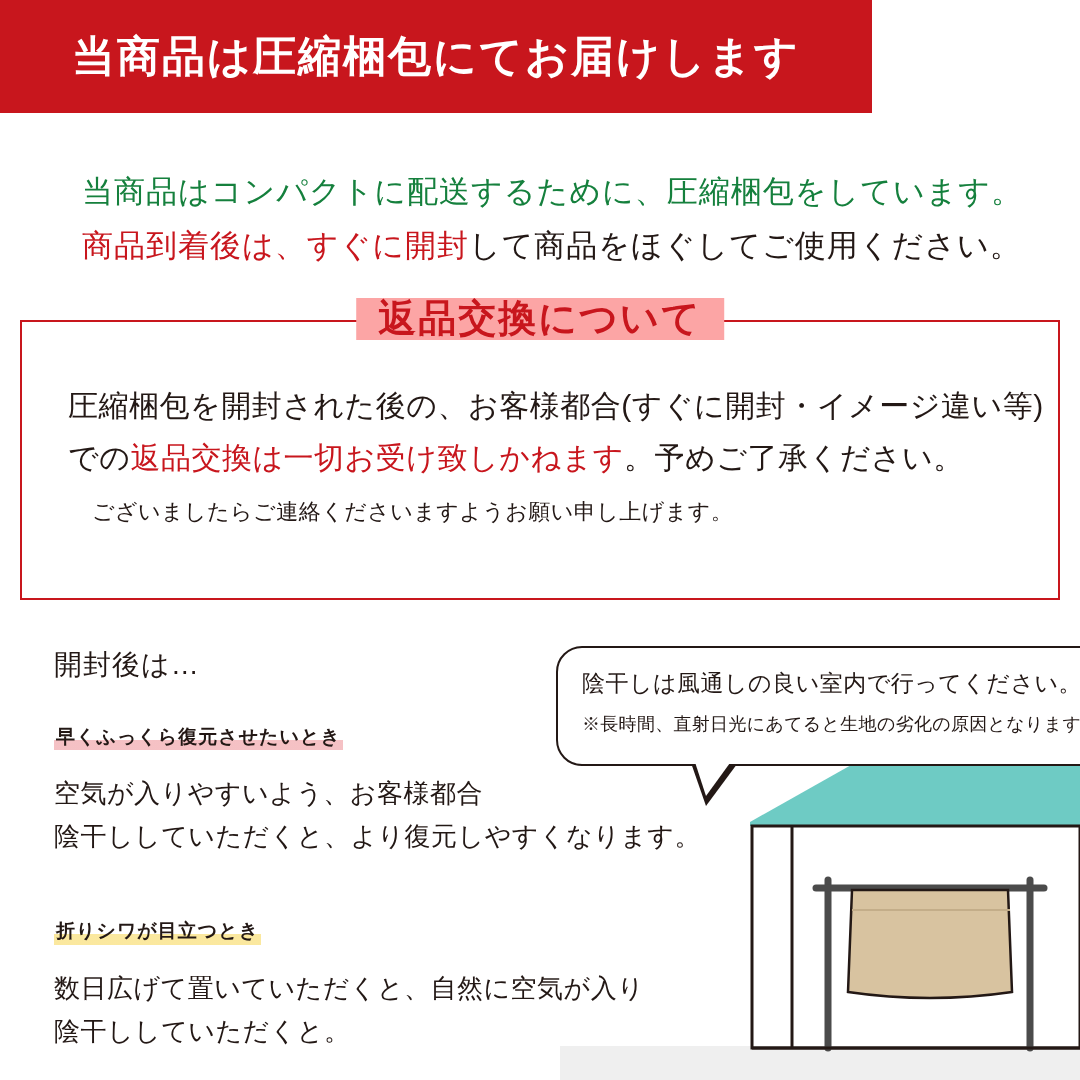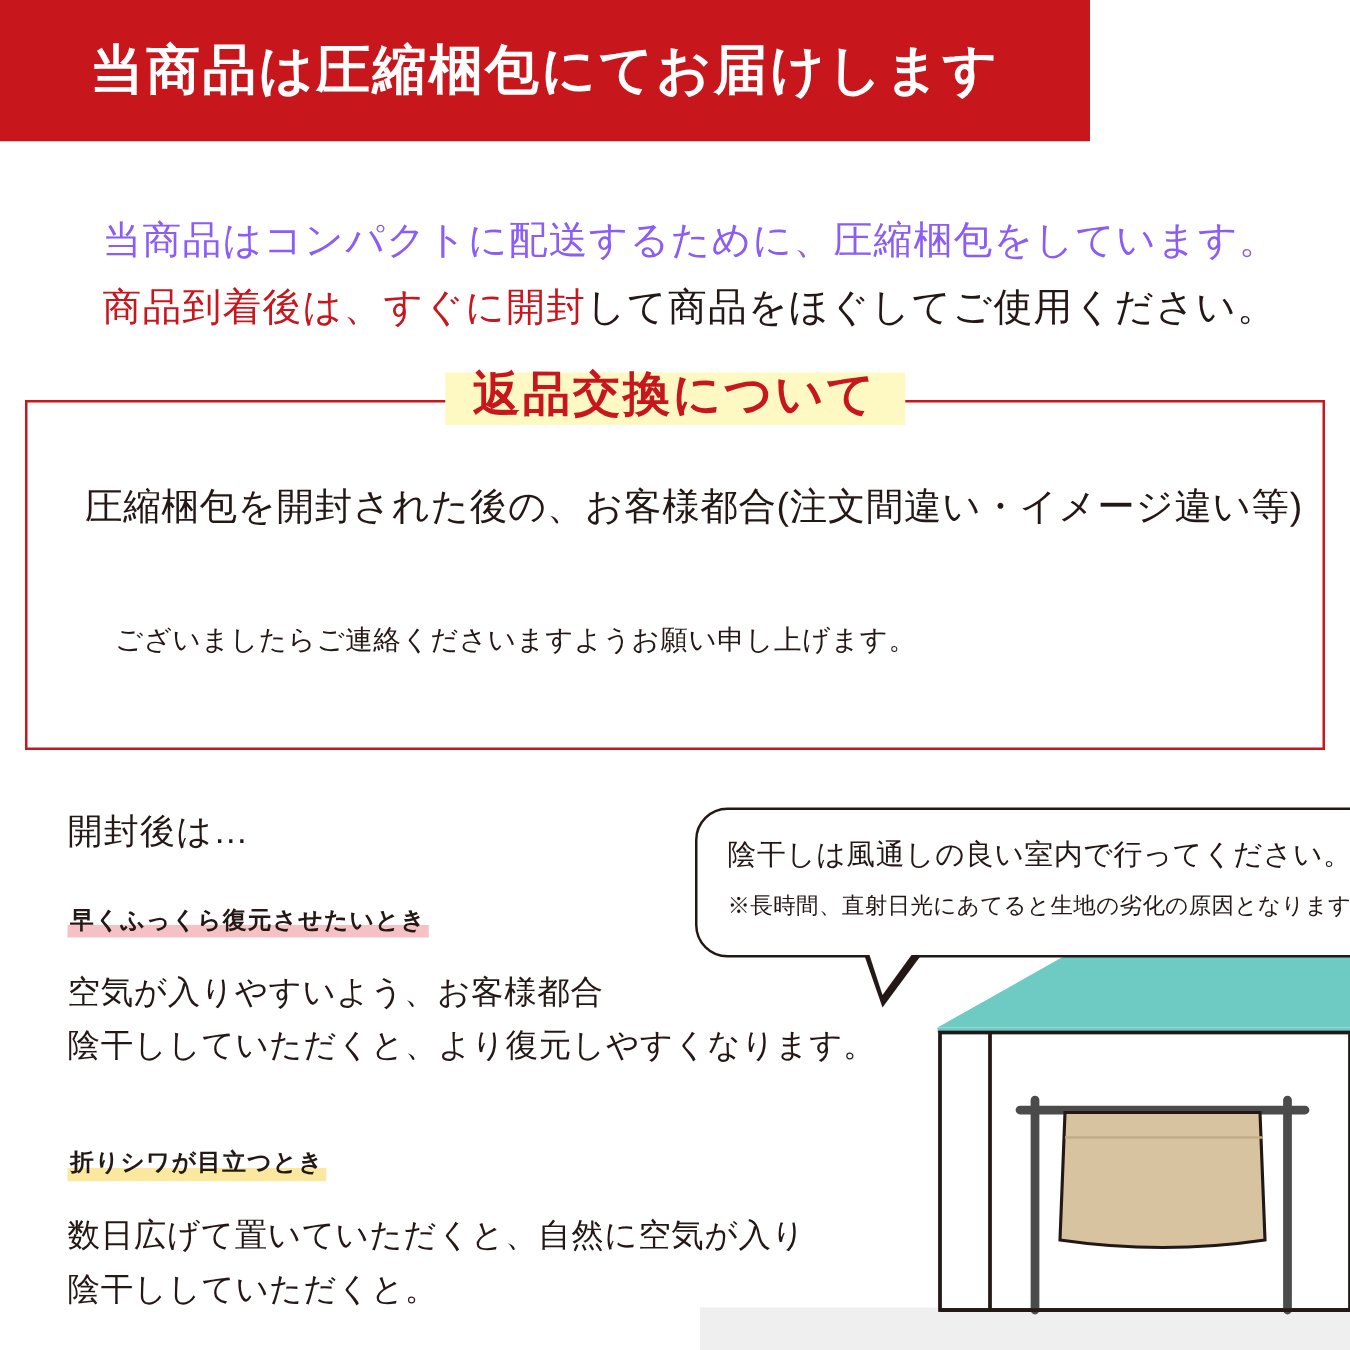--- a/index.html
+++ b/index.html
@@ -41,48 +41,47 @@
     left: 82px;
     top: 165px;
     width: 930px;
   }
   .intro .line {
     font-size: 31px;
     line-height: 1.75;
     letter-spacing: 1px;
     white-space: nowrap;
   }
-  .intro .line1 { color: #8b5cf6; }
+  .intro .line1 { color: #15803d; }
   .intro .line2 { color: #231815; }
   .red { color: #c8161d; }
 
   
   .returns-box {
     position: absolute;
     left: 20px;
     top: 320px;
     width: 1040px;
     height: 280px;
     border: 2px solid #c8161d;
     box-sizing: border-box;
   }
   .returns-heading {
     position: absolute;
     left: 50%;
     top: 298px;
     transform: translateX(-50%);
-    background: #fef9c3;
+    background: #fca5a5;
     padding: 0 22px;
     color: #c8161d;
     font-size: 38px;
     font-weight: bold;
     letter-spacing: 2px;
     line-height: 1.1;
     white-space: nowrap;
-    font-family: Liberation Mono, monospace;
   }
   .returns-body {
     position: absolute;
     left: 68px;
     top: 380px;
     width: 960px;
   }
   .returns-body .big {
     font-size: 30px;
     line-height: 1.72;
@@ -209,21 +208,24 @@
 <div class="intro">
   <div class="line line1">当商品はコンパクトに配送するために、圧縮梱包をしています。</div>
   <div class="line line2">
     <span class="red">商品到着後は、すぐに開封</span><span>して商品をほぐしてご使用ください。</span>
   </div>
 </div>
 
 <div class="returns-box"></div>
 <div class="returns-heading">返品交換について</div>
 <div class="returns-body">
-  <div class="big">圧縮梱包を開封された後の、お客様都合(注文間違い・イメージ違い等)</div>
+  <div class="big">圧縮梱包を開封された後の、お客様都合(すぐに開封・イメージ違い等)</div>
+  <div class="big">
+    <span>での</span><span class="red">返品交換は一切お受け致しかねます</span><span>。予めご了承ください。</span>
+  </div>
 </div>
 <div class="returns-note">
   <span class="n2">ございましたらご連絡くださいますようお願い申し上げます。</span>
 </div>
 
 <div class="after-open">
   <div class="after-open-title">開封後は…</div>
 
   <div>
     <span class="sub-head hl-red">早くふっくら復元させたいとき</span>

